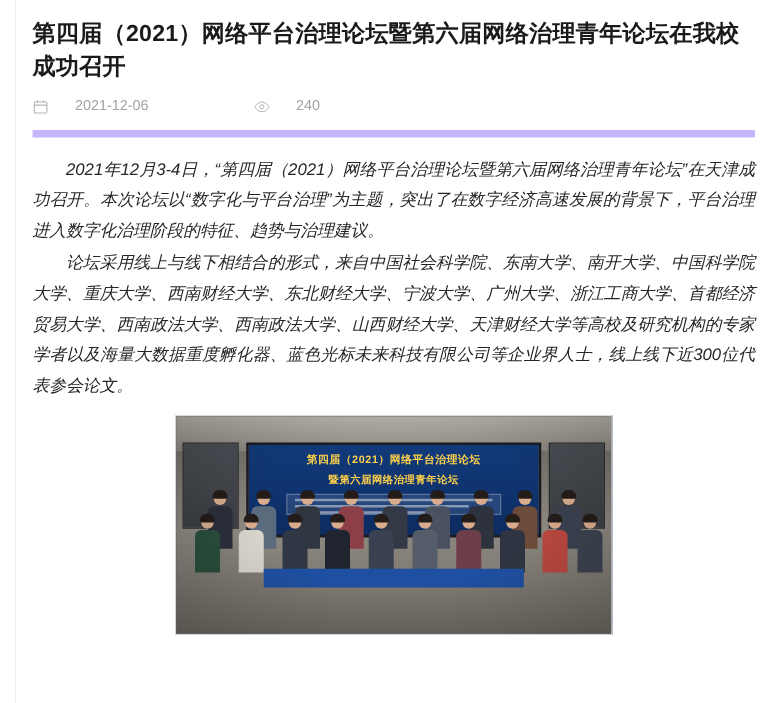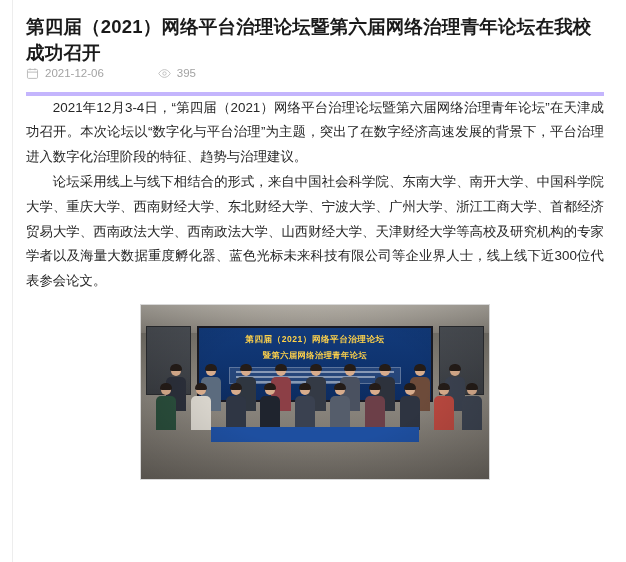--- a/index.html
+++ b/index.html
@@ -29,52 +29,54 @@
   }
   .content {
     padding: 14px 22px 0 26px;
   }
   .title {
     font-size: 18.5px;
     font-weight: bold;
     color: #1a1a1a;
     line-height: 1.42;
     letter-spacing: 0.2px;
-    margin: 0 0 0 0;
+    margin: 0 0 12px 0;
   }
   .meta {
     display: flex;
     align-items: center;
-    gap: 6px;
+    gap: 21px;
     color: #a6a6a6;
     font-size: 11.5px;
     padding-bottom: 12px;
-    border-bottom: 4px solid #c4b5fd;
+    border-bottom: 6px solid #c4b5fd;
     margin-bottom: 0;
   }
   .meta .sep {
     display: inline-block;
     width: 42px;
   }
   .meta-icon {
     display: inline-flex;
     align-items: center;
     justify-content: center;
     width: 13px;
     height: 13px;
     color: #b5b5b5;
   }
   .meta-icon svg { display: block; }
   .meta-text { color: #a3a3a3; font-size: 11.5px; }
   .body-text {
+    margin-top: 14px;
     color: #262626;
     font-size: 13.4px;
     line-height: 1.85;
     text-align: justify;
     text-justify: inter-ideograph;
+    font-style: italic;
   }
   .body-text p {
     margin: 0 0 0 0;
     text-indent: 2em;
   }
   .figure {
     margin: 10px 0 0 0;
     display: flex;
     justify-content: center;
   }
@@ -205,21 +207,21 @@
         </svg>
       </span>
       <span class="meta-text">2021-12-06</span>
       <span class="sep"></span>
       <span class="meta-icon">
         <svg width="14" height="13" viewBox="0 0 18 14" fill="none" stroke="currentColor" stroke-width="1.1">
           <path d="M1 7c2.4-3.6 5.1-5.4 8-5.4S14.6 3.4 17 7c-2.4 3.6-5.1 5.4-8 5.4S3.4 10.6 1 7z"></path>
           <circle cx="9" cy="7" r="2.3"></circle>
         </svg>
       </span>
-      <span class="meta-text">395</span>
+      <span class="meta-text">240</span>
     </div>
 
     <div class="body-text">
       <p>2021年12月3-4日，“第四届（2021）网络平台治理论坛暨第六届网络治理青年论坛”在天津成功召开。本次论坛以“数字化与平台治理”为主题，突出了在数字经济高速发展的背景下，平台治理进入数字化治理阶段的特征、趋势与治理建议。</p>
       <p>论坛采用线上与线下相结合的形式，来自中国社会科学院、东南大学、南开大学、中国科学院大学、重庆大学、西南财经大学、东北财经大学、宁波大学、广州大学、浙江工商大学、首都经济贸易大学、西南政法大学、西南政法大学、山西财经大学、天津财经大学等高校及研究机构的专家学者以及海量大数据重度孵化器、蓝色光标未来科技有限公司等企业界人士，线上线下近300位代表参会论文。</p>
     </div>
 
     <div class="figure">
       <div class="photo">
         <div class="wall"></div>

